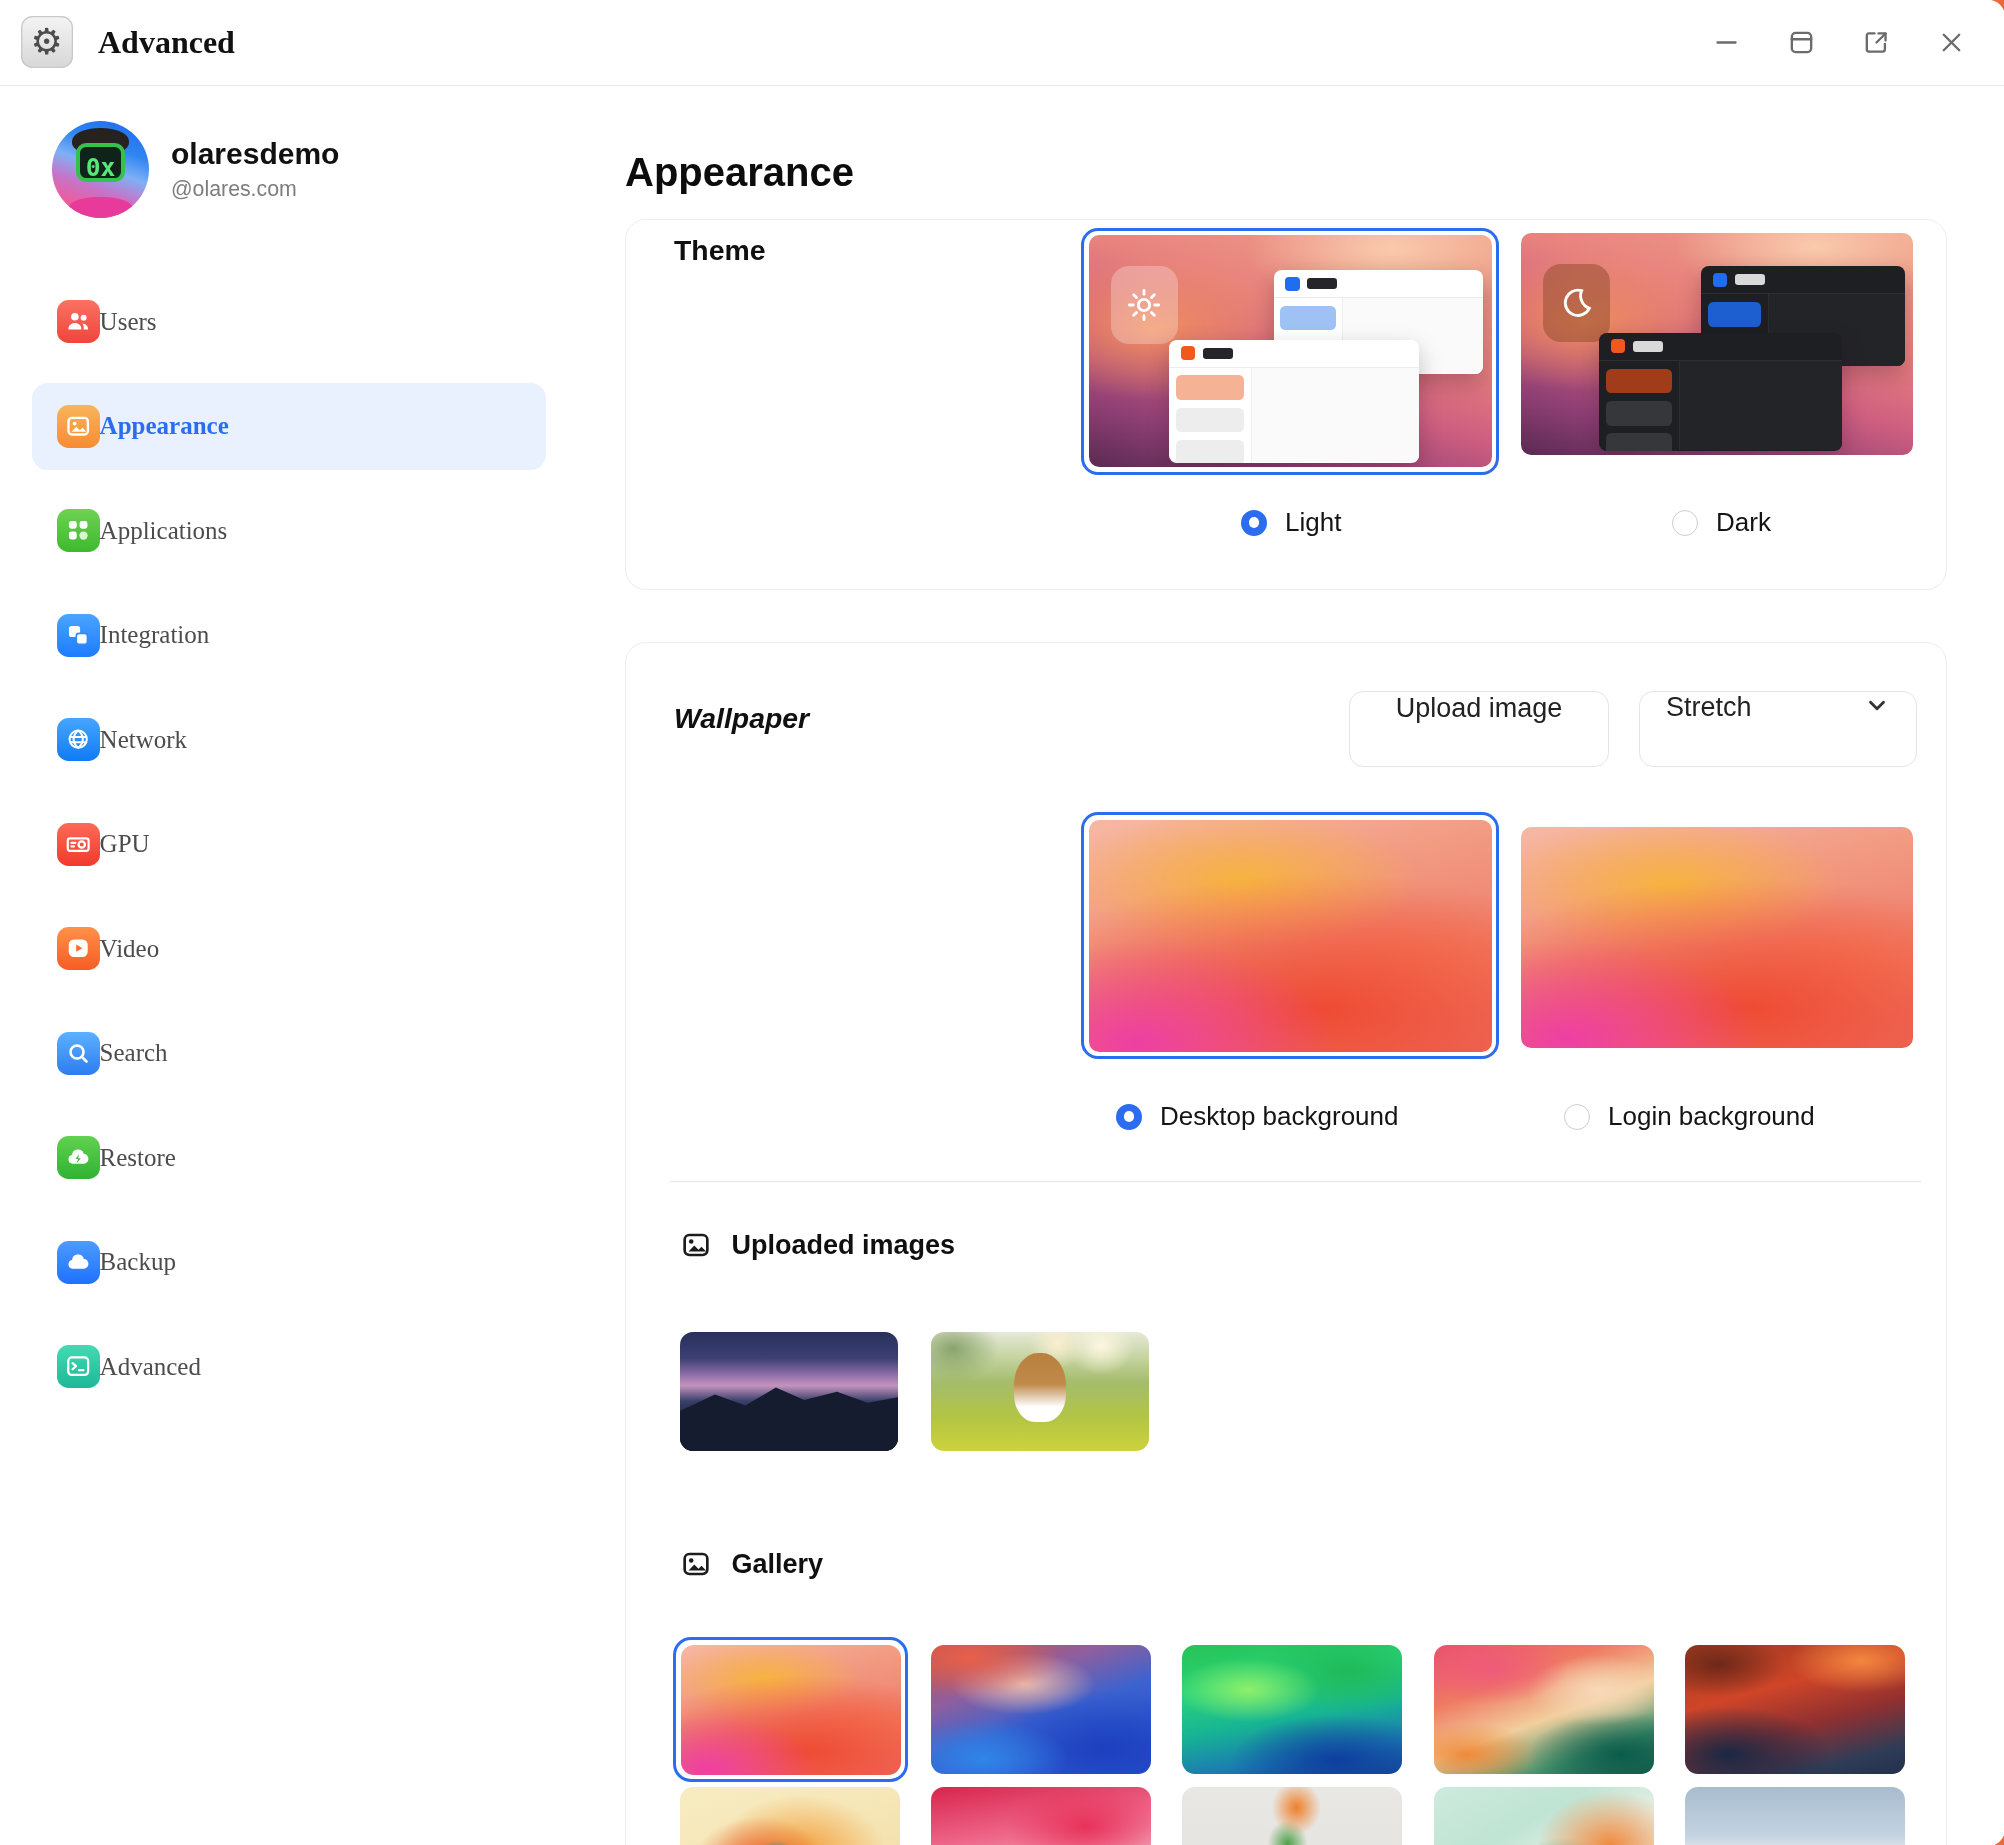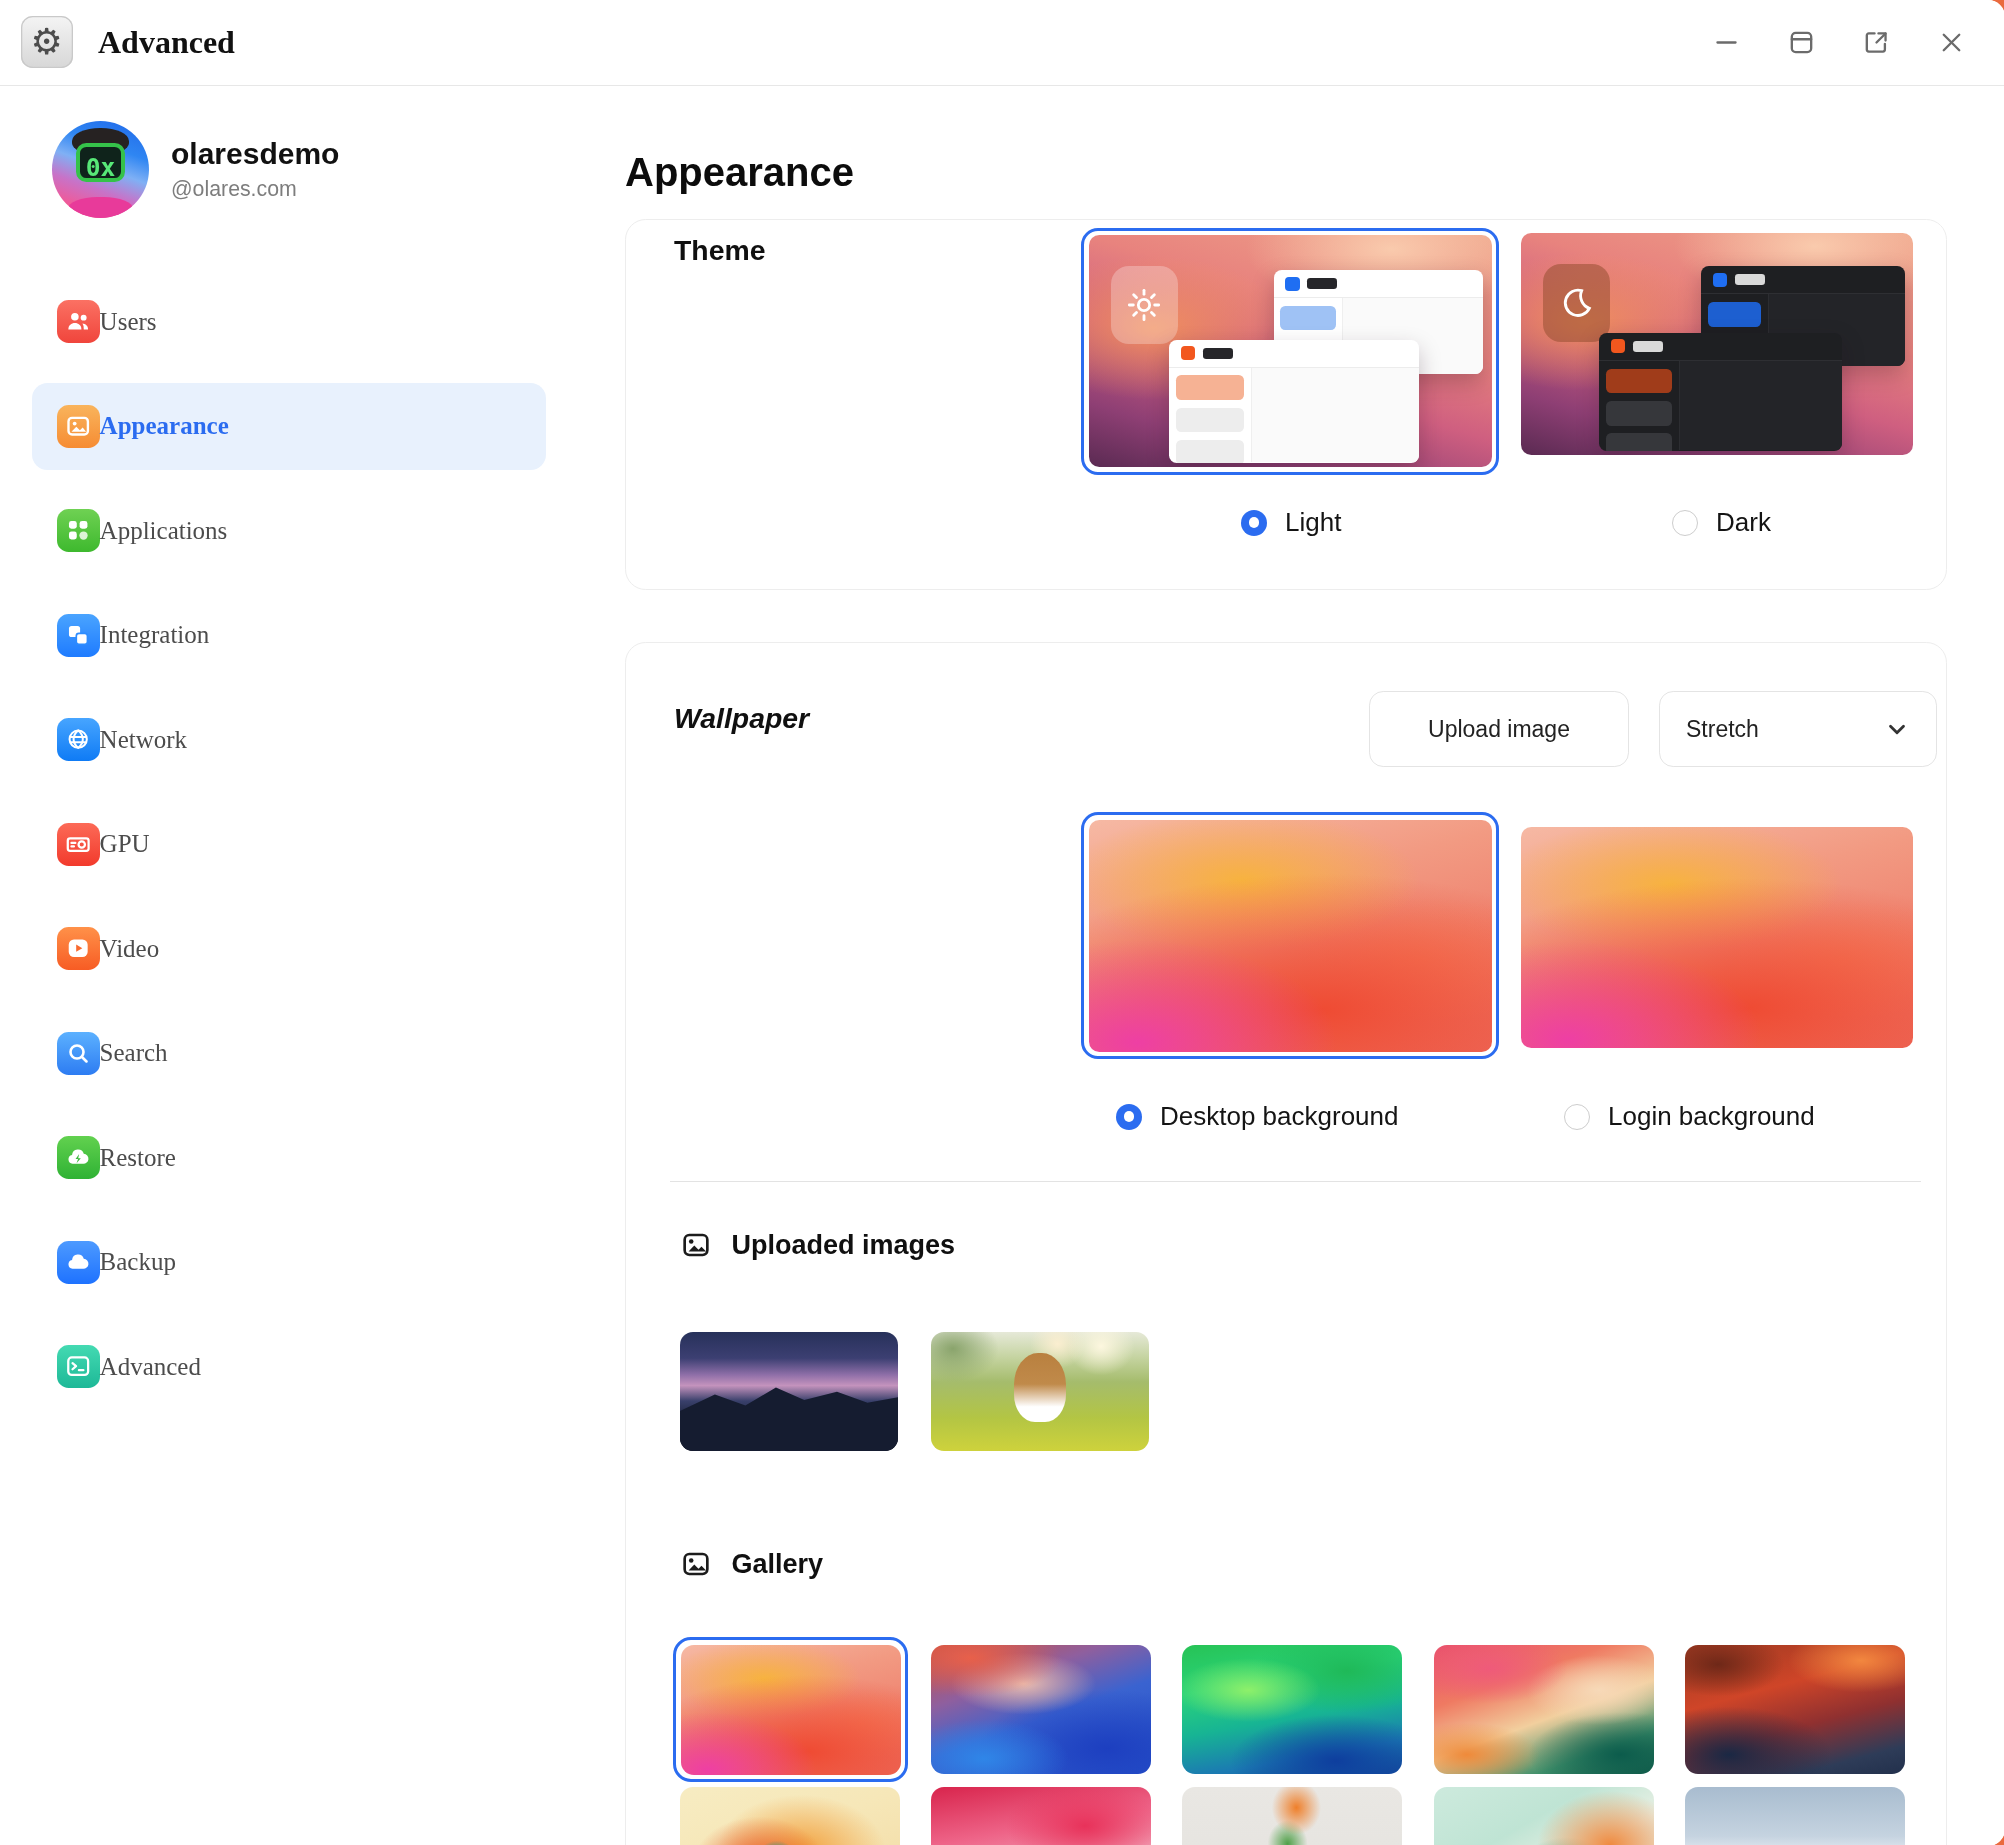--- a/index.html
+++ b/index.html
@@ -95,21 +95,21 @@
 
   .radio-row{position:absolute;display:flex;align-items:center;gap:18px;cursor:pointer;}
   .radio{width:26px;height:26px;border-radius:50%;box-sizing:border-box;position:relative;flex:0 0 auto;}
   .radio.on{background:#2b6cf0;}
   .radio.on::after{content:"";position:absolute;inset:7.8px;border-radius:50%;background:#fff;}
   .radio.off{border:1.9px solid #cdcdcd;background:#fff;}
   .radio-label{font-size:26px;color:#141414;}
 
   
   .btn{position:absolute;height:76px;border:1.3px solid #e4e4e4;border-radius:14.2px;background:#fff;
-    display:flex;align-items:center;justify-content:center;font-size:23px;color:#222;cursor:pointer;box-sizing:border-box;margin-left:20px;}
+    display:flex;align-items:flex-start;justify-content:center;font-size:27px;color:#222;cursor:pointer;box-sizing:border-box;}
   .btn-upload{left:723px;top:48px;width:260px;}
   .btn-select{left:1013px;top:48px;width:278px;justify-content:space-between;padding:0 26px;}
   .btn-select svg{width:26px;height:26px;stroke:#333;stroke-width:2.6;fill:none;stroke-linecap:round;stroke-linejoin:round;}
 
   .wframe{left:455px;top:169px;width:418px;height:247px;}
   .wp-sunset{background:
       radial-gradient(95% 85% at 12% 96%, #ee3fa4 0%, rgba(238,63,164,0) 52%),
       radial-gradient(130% 95% at 58% 82%, #ef4b33 0%, rgba(239,75,51,0) 62%),
       radial-gradient(80% 55% at 38% 26%, #f7b33f 0%, rgba(247,179,63,0) 55%),
       radial-gradient(60% 45% at 82% 60%, rgba(247,128,92,.8), rgba(247,128,92,0) 60%),

